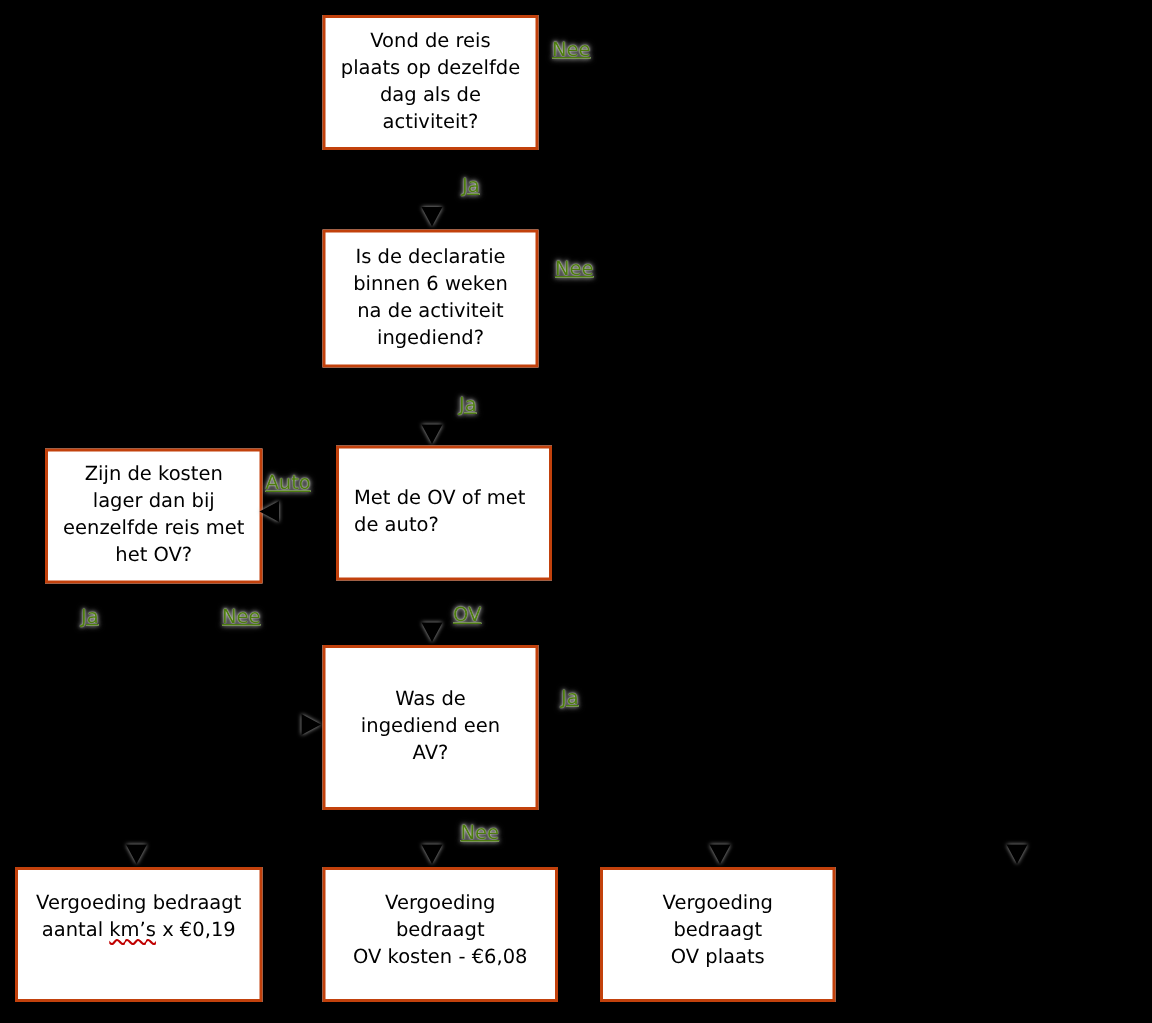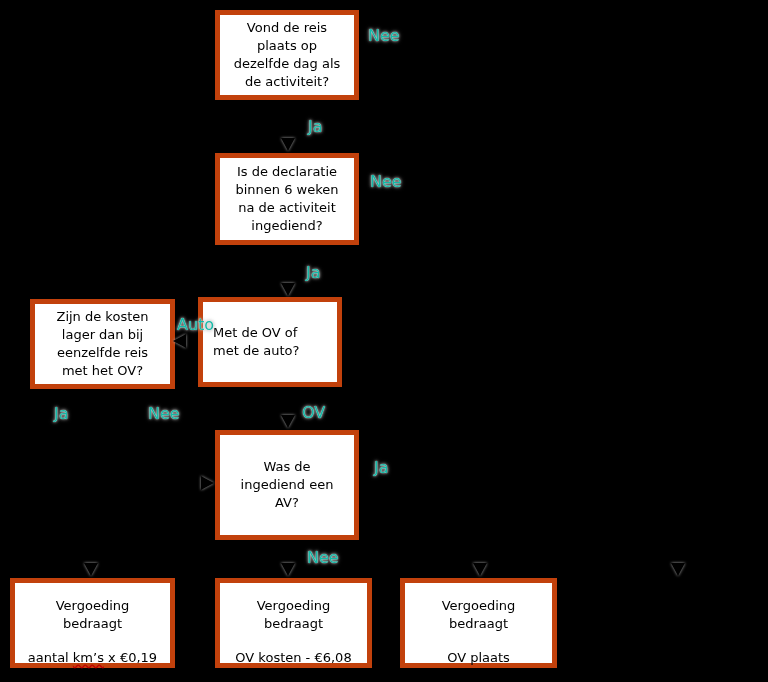--- a/index.html
+++ b/index.html
@@ -1,31 +1,32 @@
 <!DOCTYPE html>
 <html><head>
 <meta charset="utf-8">
 <style>
   * { margin:0; padding:0; box-sizing:border-box; }
   html,body { background:#000; }
   body { font-family:"DejaVu Sans", sans-serif; }
   .canvas { position:relative; width:768px; height:682px; background:#000; overflow:hidden; }
 
   .node {
-    position:absolute; background:#fff; border:5px solid #c2410c; color:#000;
+    position:absolute; background:#fff; border:2px solid #c2410c; color:#000;
     display:flex; align-items:center; justify-content:center;
     text-align:center; font-size:13px; line-height:1.4; padding:6px 10px;
   }
   .node.left-align { text-align:left; }
-  .node.result { flex-direction:column; justify-content:space-between; padding-top:14px; gap:16px; }
+  .node.result { flex-direction:column; justify-content:flex-start; padding-top:14px; }
   .node .txt { display:block; }
 
   .elabel {
-    position:absolute; color:#14b8a6; font-size:16px; white-space:nowrap;
+    position:absolute; color:#4d7c0f; font-size:13px; white-space:nowrap;
     text-shadow: 0 0 1px #fff, 0 0 3px #bdbdbd, 0 0 4px #9a9a9a;
+    text-decoration: underline;
   }
 
   .arr { position:absolute; width:0; height:0; filter: drop-shadow(0 0 1.5px #aeaeae); }
   .arr-down  { border-left:7px solid transparent; border-right:7px solid transparent; border-top:13px solid #000; }
   .arr-left  { border-top:7px solid transparent; border-bottom:7px solid transparent; border-right:13px solid #000; }
   .arr-right { border-top:7px solid transparent; border-bottom:7px solid transparent; border-left:13px solid #000; }
 
   .misspell { text-decoration: underline wavy #c00000; text-decoration-skip-ink: none; }
 </style>
 </head>
@@ -34,21 +35,21 @@
 <div class="canvas">
 
   <div class="node" style="left:215px;top:10px;width:144px;height:90px">
     <span class="txt">Vond de reis plaats op dezelfde dag als de activiteit?</span>
   </div>
 
   <div class="node" style="left:215px;top:153px;width:144px;height:92px">
     <span class="txt">Is de declaratie binnen 6 weken na de activiteit ingediend?</span>
   </div>
 
-  <div class="node left-align" style="left:198px;top:297px;width:144px;height:90px">
+  <div class="node left-align" style="left:224px;top:297px;width:144px;height:90px">
     <span class="txt">Met de OV of met de auto?</span>
   </div>
 
   <div class="node" style="left:30px;top:299px;width:145px;height:90px">
     <span class="txt">Zijn de kosten lager dan bij eenzelfde reis met het OV?</span>
   </div>
 
   <div class="node" style="left:215px;top:430px;width:144px;height:110px">
     <span class="txt" style="max-width:110px">Was de ingediend een AV?</span>
   </div>

